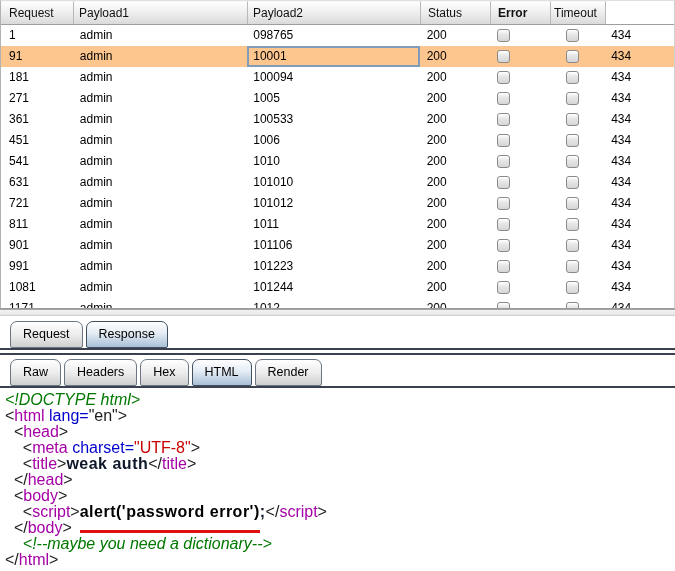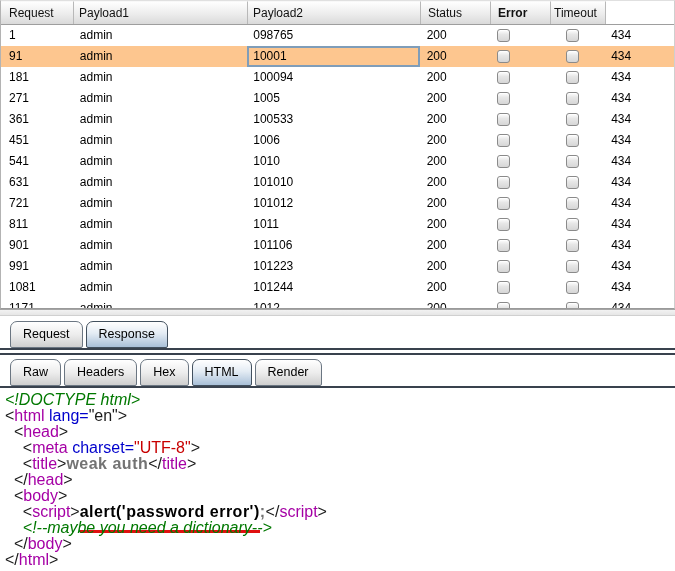--- a/index.html
+++ b/index.html
@@ -58,21 +58,21 @@
 
   
   .code-area{background:#fff; padding:4px 0 0 5px; height:183px; overflow:hidden;}
   .code-line{font-family:Liberation Sans, sans-serif;
     font-size:16px; line-height:16px; white-space:pre; color:#1a1a1a;}
   .tok-doctype,.tok-comment{color:var(--cmt); font-style:italic;}
   .tok-tag{color:var(--tag);}
   .tok-attr{color:var(--attr);}
   .tok-val{color:var(--val);}
   .tok-brk,.tok-plain{color:var(--brk);}
-  .tok-bold{font-weight:bold; color:#737373; letter-spacing:.5px;}
+  .tok-bold{font-weight:bold; color:#0f172a; letter-spacing:.5px;}
   .tok-boldul{font-weight:bold; color:#000; letter-spacing:.5px;
     border-bottom:3px solid var(--underline); padding-bottom:10px;}
 </style>
 </head>
 <body>
 
 <div class="table-section">
   <div class="thead" id="thead">
       <div class="th c-request">Request</div>
       <div class="th c-payload1">Payload1</div>
@@ -231,16 +231,16 @@
 
 <div class="code-area" id="code">
     <div class="code-line"><span class="tok-doctype">&lt;!DOCTYPE html&gt;</span></div>
     <div class="code-line"><span class="tok-brk">&lt;</span><span class="tok-tag">html</span><span class="tok-plain"> </span><span class="tok-attr">lang=</span><span class="tok-plain">"en"</span><span class="tok-brk">&gt;</span></div>
     <div class="code-line"><span class="tok-plain">  </span><span class="tok-brk">&lt;</span><span class="tok-tag">head</span><span class="tok-brk">&gt;</span></div>
     <div class="code-line"><span class="tok-plain">    </span><span class="tok-brk">&lt;</span><span class="tok-tag">meta</span><span class="tok-plain"> </span><span class="tok-attr">charset=</span><span class="tok-val">"UTF-8"</span><span class="tok-brk">&gt;</span></div>
     <div class="code-line"><span class="tok-plain">    </span><span class="tok-brk">&lt;</span><span class="tok-tag">title</span><span class="tok-brk">&gt;</span><span class="tok-bold">weak auth</span><span class="tok-brk">&lt;/</span><span class="tok-tag">title</span><span class="tok-brk">&gt;</span></div>
     <div class="code-line"><span class="tok-plain">  </span><span class="tok-brk">&lt;/</span><span class="tok-tag">head</span><span class="tok-brk">&gt;</span></div>
     <div class="code-line"><span class="tok-plain">  </span><span class="tok-brk">&lt;</span><span class="tok-tag">body</span><span class="tok-brk">&gt;</span></div>
     <div class="code-line"><span class="tok-plain">    </span><span class="tok-brk">&lt;</span><span class="tok-tag">script</span><span class="tok-brk">&gt;</span><span class="tok-boldul">alert('password error')</span><span class="tok-bold">;</span><span class="tok-brk">&lt;/</span><span class="tok-tag">script</span><span class="tok-brk">&gt;</span></div>
+    <div class="code-line"><span class="tok-plain">  </span><span class="tok-brk">&lt;/</span><span class="tok-tag">body</span><span class="tok-brk">&gt;</span></div>
     <div class="code-line"><span class="tok-plain">    </span><span class="tok-comment">&lt;!--maybe you need a dictionary--&gt;</span></div>
-    <div class="code-line"><span class="tok-plain">  </span><span class="tok-brk">&lt;/</span><span class="tok-tag">body</span><span class="tok-brk">&gt;</span></div>
     <div class="code-line"><span class="tok-brk">&lt;/</span><span class="tok-tag">html</span><span class="tok-brk">&gt;</span></div>
   </div>
 
 </body></html>

